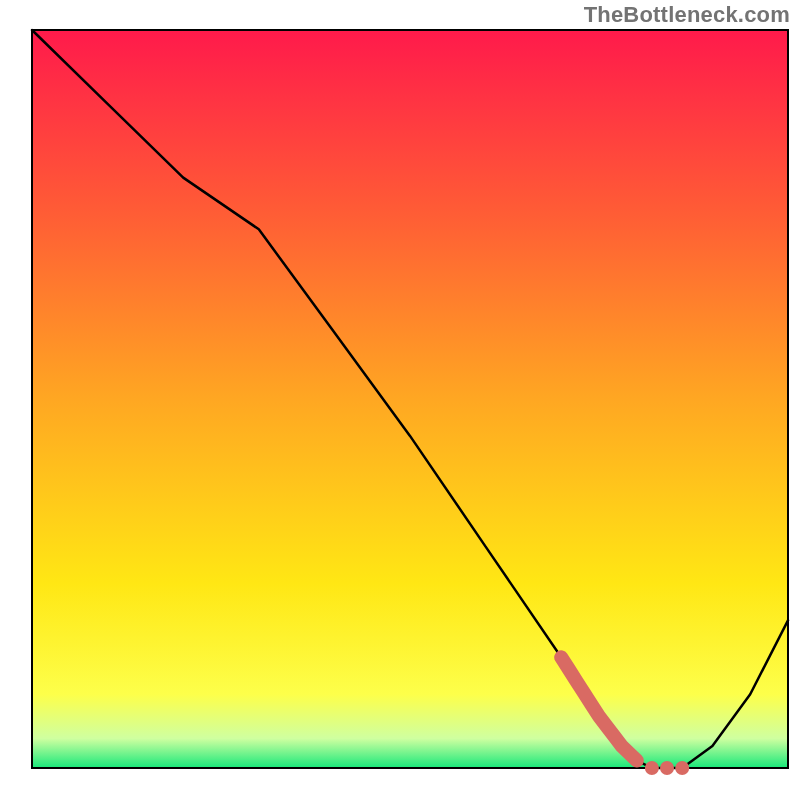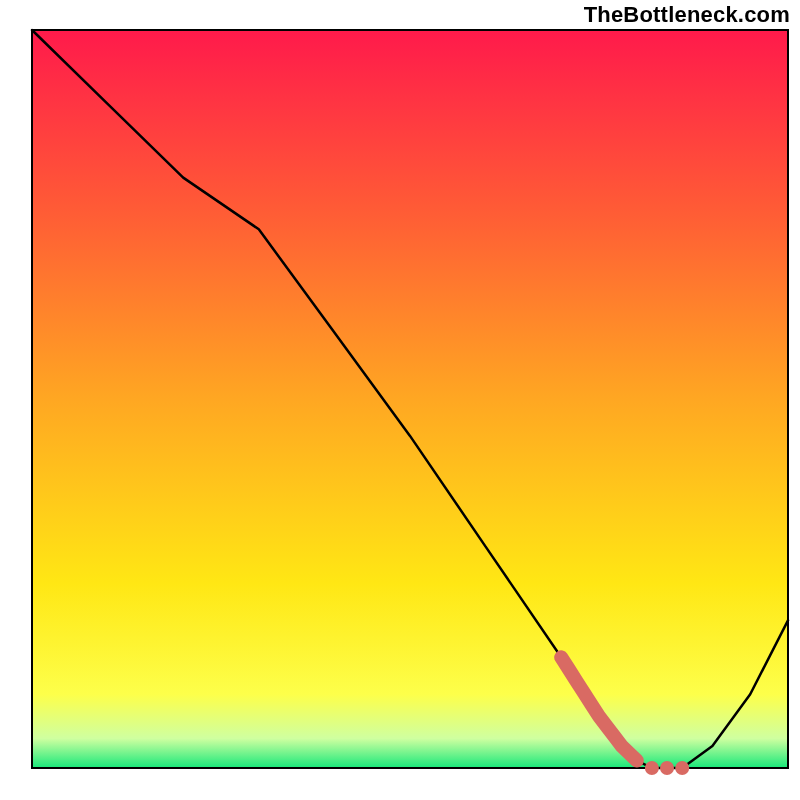--- a/index.html
+++ b/index.html
@@ -14,21 +14,21 @@
     position: relative;
     width: 800px;
     height: 800px;
   }
   .watermark {
     position: absolute;
     top: 2px;
     right: 10px;
     font-size: 22px;
     font-weight: 600;
-    color: #000000;
+    color: #737373;
     letter-spacing: 0.2px;
   }
   svg.plot {
     position: absolute;
     left: 0;
     top: 0;
   }
 </style>
 </head>
 <body>

